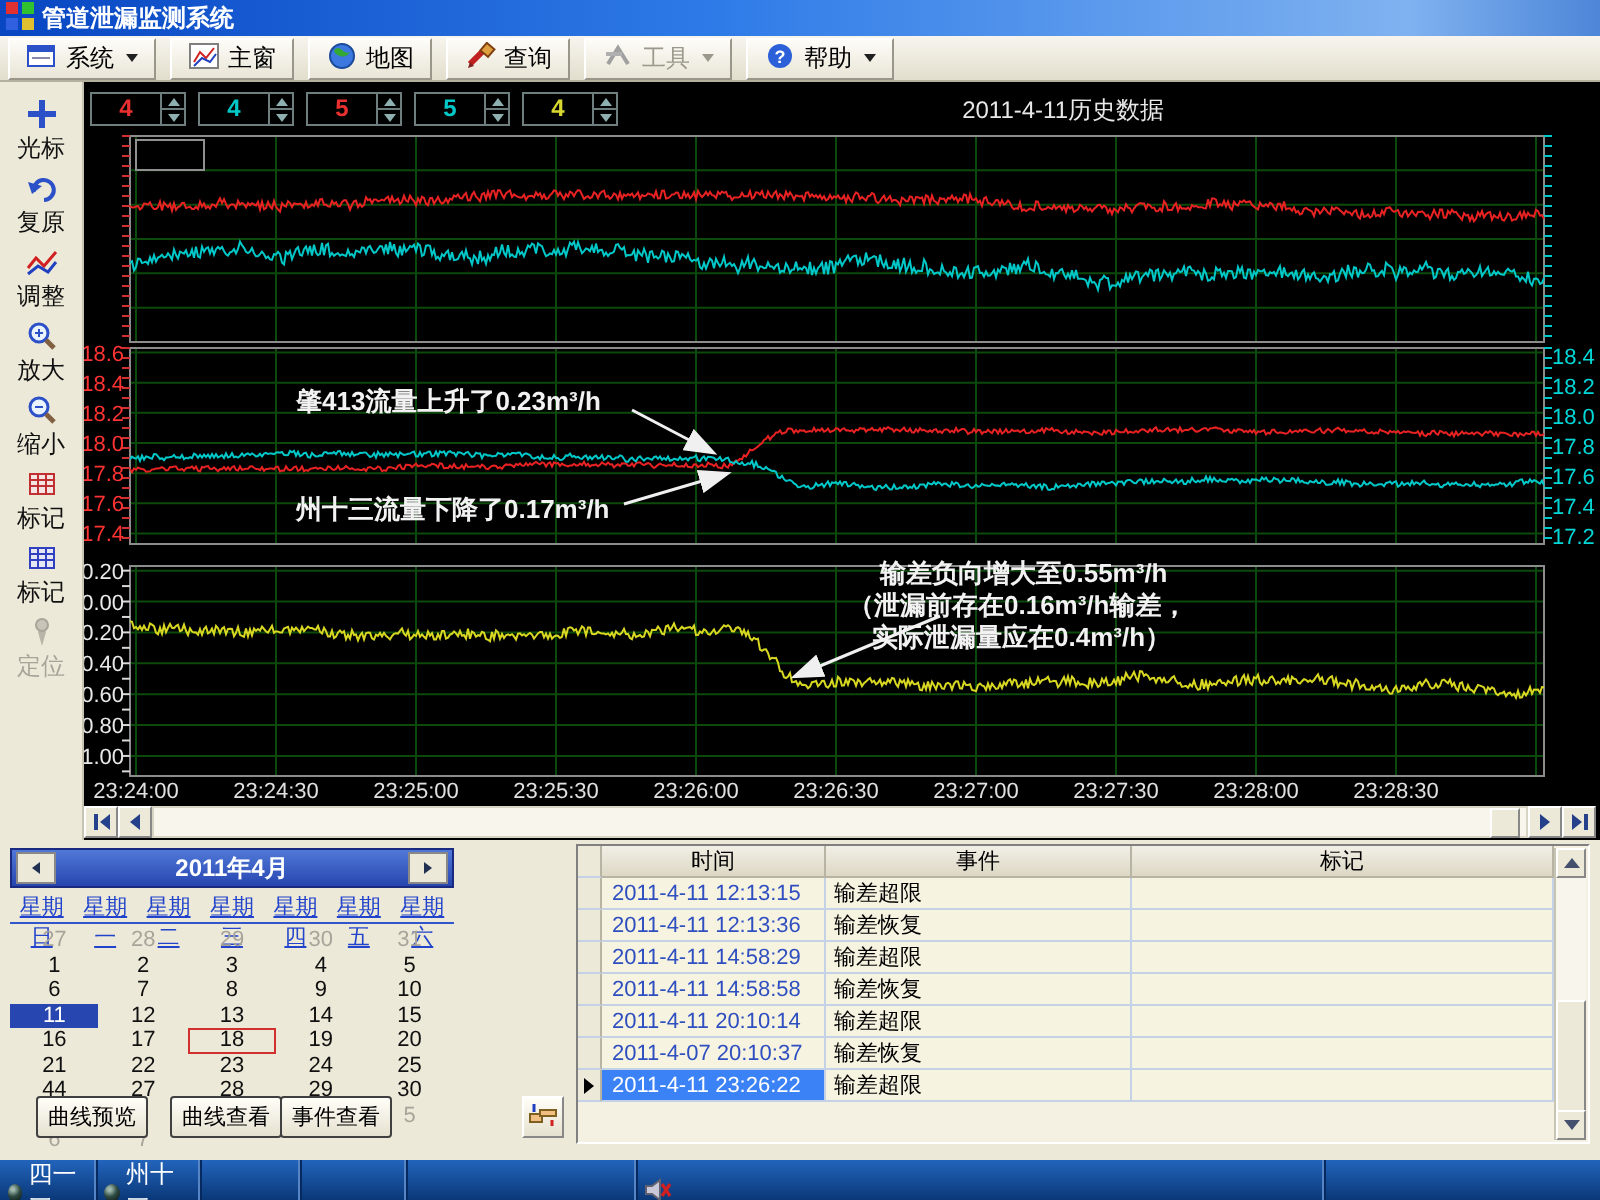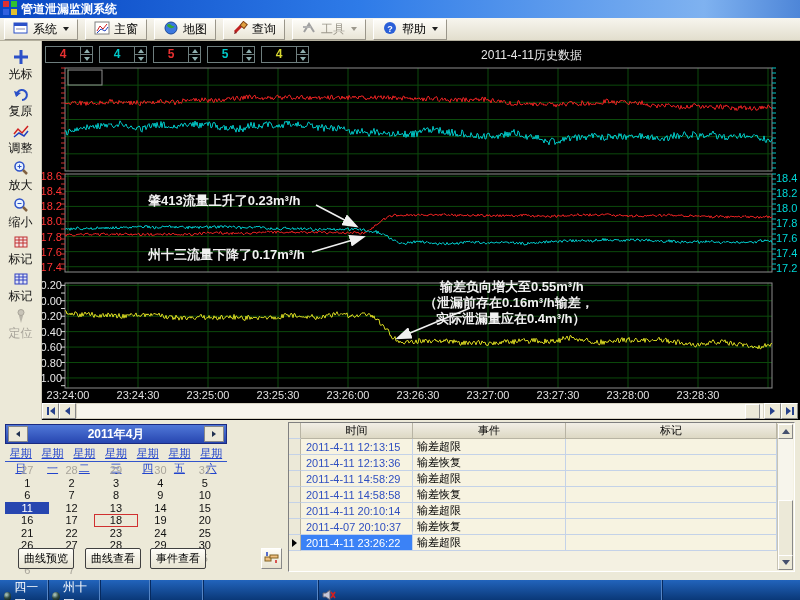--- a/index.html
+++ b/index.html
@@ -53,21 +53,21 @@
 .cal-grid{display:grid;grid-template-columns:repeat(5,1fr);grid-auto-rows:12.5px;text-align:center;font-size:11px;color:#101010;margin-top:2px}
 .cal-cell{line-height:12px}
 .cal-cell.muted{color:#A8A49A}
 .cal-cell.sel{background:#2746B0;color:#fff}
 .cal-cell.today{outline:1px solid #D03030;outline-offset:-1px}
 .cal-today-row{margin-top:5px;font-size:11px;font-weight:bold;display:flex;align-items:center;gap:5px}
 .today-box{width:28px;height:11px;border:1px solid #D03030;display:inline-block}
 .panel-btn{position:absolute;top:128px;height:21px;padding:0 5px;font-size:11px;font-family:"Liberation Sans",sans-serif;background:linear-gradient(#FFFEF8,#E6E2D0);border:1px solid #404040;border-radius:2px;color:#000}
 #btn-preview{left:18px}
 #btn-view{left:85px}
-#btn-event{left:150px}
+#btn-event{left:140px}
 .hand-btn{position:absolute;left:261px;top:128px;width:21px;height:21px;background:linear-gradient(#FFFEF8,#E6E2D0);border:1px solid #888;border-top-color:#FFF;border-left-color:#FFF;padding:0}
 
 .etable{position:absolute;left:288px;top:2px;width:507px;height:150px;background:#F4F1E2;border:1px solid #808080;border-bottom-color:#FFF;border-right-color:#FFF;box-sizing:border-box}
 .thead{display:flex;height:16px}
 .th{background:linear-gradient(#F2EFE6,#DDD8C4);border-right:1px solid #B8B4A4;border-bottom:1px solid #B8B4A4;font-size:11px;display:flex;align-items:center;justify-content:center;box-sizing:border-box;color:#000}
 .gut{width:12px;background:#ECE9D8;border-right:1px solid #B8B4A4;border-bottom:1px solid #C4D2E8;box-sizing:border-box;display:flex;align-items:center;justify-content:center}
 .trow{display:flex;height:16px;font-size:11px}
 .td{box-sizing:border-box;border-right:1px solid #C4D2E8;border-bottom:1px solid #C4D2E8;display:flex;align-items:center;padding-left:5px;background:#F7F3E1;overflow:hidden}
 .td.time{width:112px;color:#2F4FC0}
 .td.event{width:153px;color:#000;padding-left:4px}
@@ -546,21 +546,21 @@
           <div class="cal-cell">16</div>
           <div class="cal-cell">17</div>
           <div class="cal-cell today">18</div>
           <div class="cal-cell">19</div>
           <div class="cal-cell">20</div>
           <div class="cal-cell">21</div>
           <div class="cal-cell">22</div>
           <div class="cal-cell">23</div>
           <div class="cal-cell">24</div>
           <div class="cal-cell">25</div>
-          <div class="cal-cell">26</div>
+          <div class="cal-cell">44</div>
           <div class="cal-cell">27</div>
           <div class="cal-cell">28</div>
           <div class="cal-cell">29</div>
           <div class="cal-cell">30</div>
           <div class="cal-cell muted">1</div>
           <div class="cal-cell muted">2</div>
           <div class="cal-cell muted">3</div>
           <div class="cal-cell muted">4</div>
           <div class="cal-cell muted">5</div>
           <div class="cal-cell muted">6</div>

